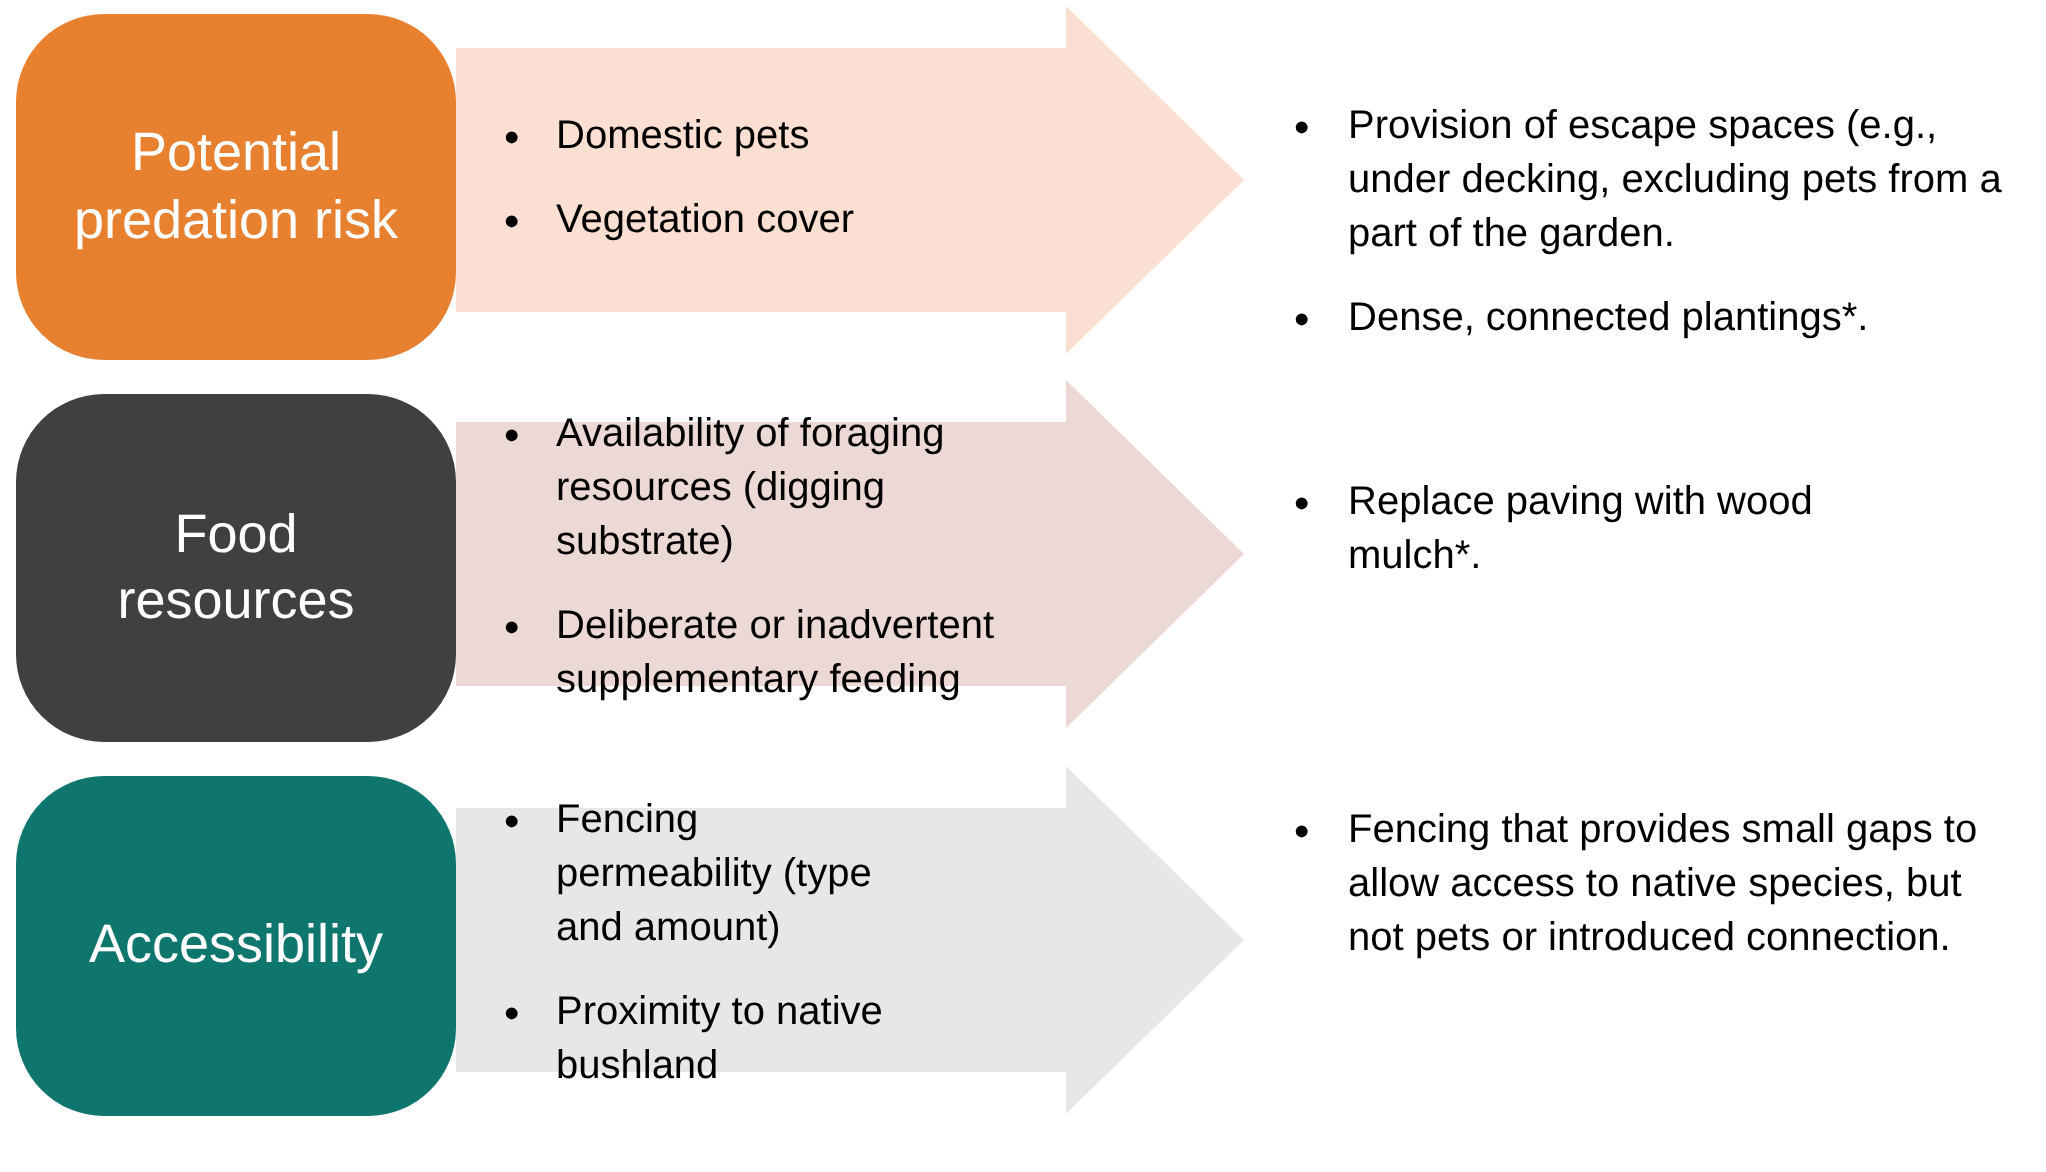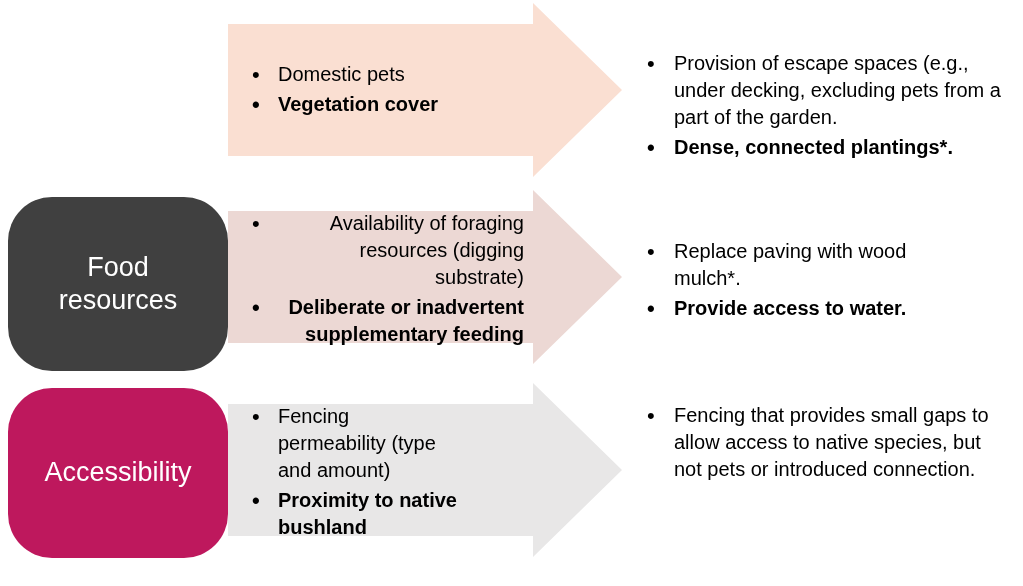--- a/index.html
+++ b/index.html
@@ -57,48 +57,51 @@
   
   ul.bullets {
     list-style: none;
     font-size: 20px;
     line-height: 1.35;
   }
   ul.bullets li {
     position: relative;
     padding-left: 30px;
   }
-  ul.bullets li + li { margin-top: 3px; font-weight: bold; }
+  ul.bullets li + li { margin-top: 15px; }
   ul.bullets li::before {
     content: "\2022";
     position: absolute;
     left: 4px;
     top: -1px;
     font-size: 22px;
   }
   .arrow-text ul.bullets { margin-left: 20px; }
   .w-factors-0 { width: 262px; }
-  .w-factors-1 { width: 276px; text-align: right; }
+  .w-factors-1 { width: 276px; }
   .w-factors-2 { width: 210px; }
   
   .actions {
     position: absolute;
     left: 640px;
   }
   .actions ul.bullets li { padding-left: 34px; }
   .actions ul.bullets li::before { left: 7px; }
   .actions-0 { top: 50px;  width: 375px; }
   .actions-1 { top: 238px; width: 300px; }
   .actions-2 { top: 402px; width: 355px; }
 </style>
 </head>
 <body>
 
 <div class="canvas">
 
+  <div class="label-box box-0" style="background-color: rgb(232, 129, 47);">
+    <span>Potential predation risk</span>
+  </div>
   <div class="arrow arrow-0" style="background-color: rgb(250, 223, 210);"></div>
   <div class="arrow-text atext-0">
     <ul class="bullets w-factors-0">
       <li>Domestic pets</li>
       <li>Vegetation cover</li>
     </ul>
   </div>
   <div class="actions actions-0">
     <ul class="bullets">
       <li>Provision of escape spaces (e.g., under decking, excluding pets from a part of the garden.</li>
@@ -112,25 +115,24 @@
   <div class="arrow arrow-1" style="background-color: rgb(236, 216, 212);"></div>
   <div class="arrow-text atext-1">
     <ul class="bullets w-factors-1">
       <li>Availability of foraging resources (digging substrate)</li>
       <li>Deliberate or inadvertent supplementary feeding</li>
     </ul>
   </div>
   <div class="actions actions-1">
     <ul class="bullets">
       <li>Replace paving with wood mulch*.</li>
-      <li>Provide access to water.</li>
     </ul>
   </div>
 
-  <div class="label-box box-2" style="background-color: #be185d;">
+  <div class="label-box box-2" style="background-color: #0f766e;">
     <span>Accessibility</span>
   </div>
   <div class="arrow arrow-2" style="background-color: rgb(232, 231, 231);"></div>
   <div class="arrow-text atext-2">
     <ul class="bullets w-factors-2">
       <li>Fencing permeability (type and amount)</li>
       <li>Proximity to native bushland</li>
     </ul>
   </div>
   <div class="actions actions-2">

